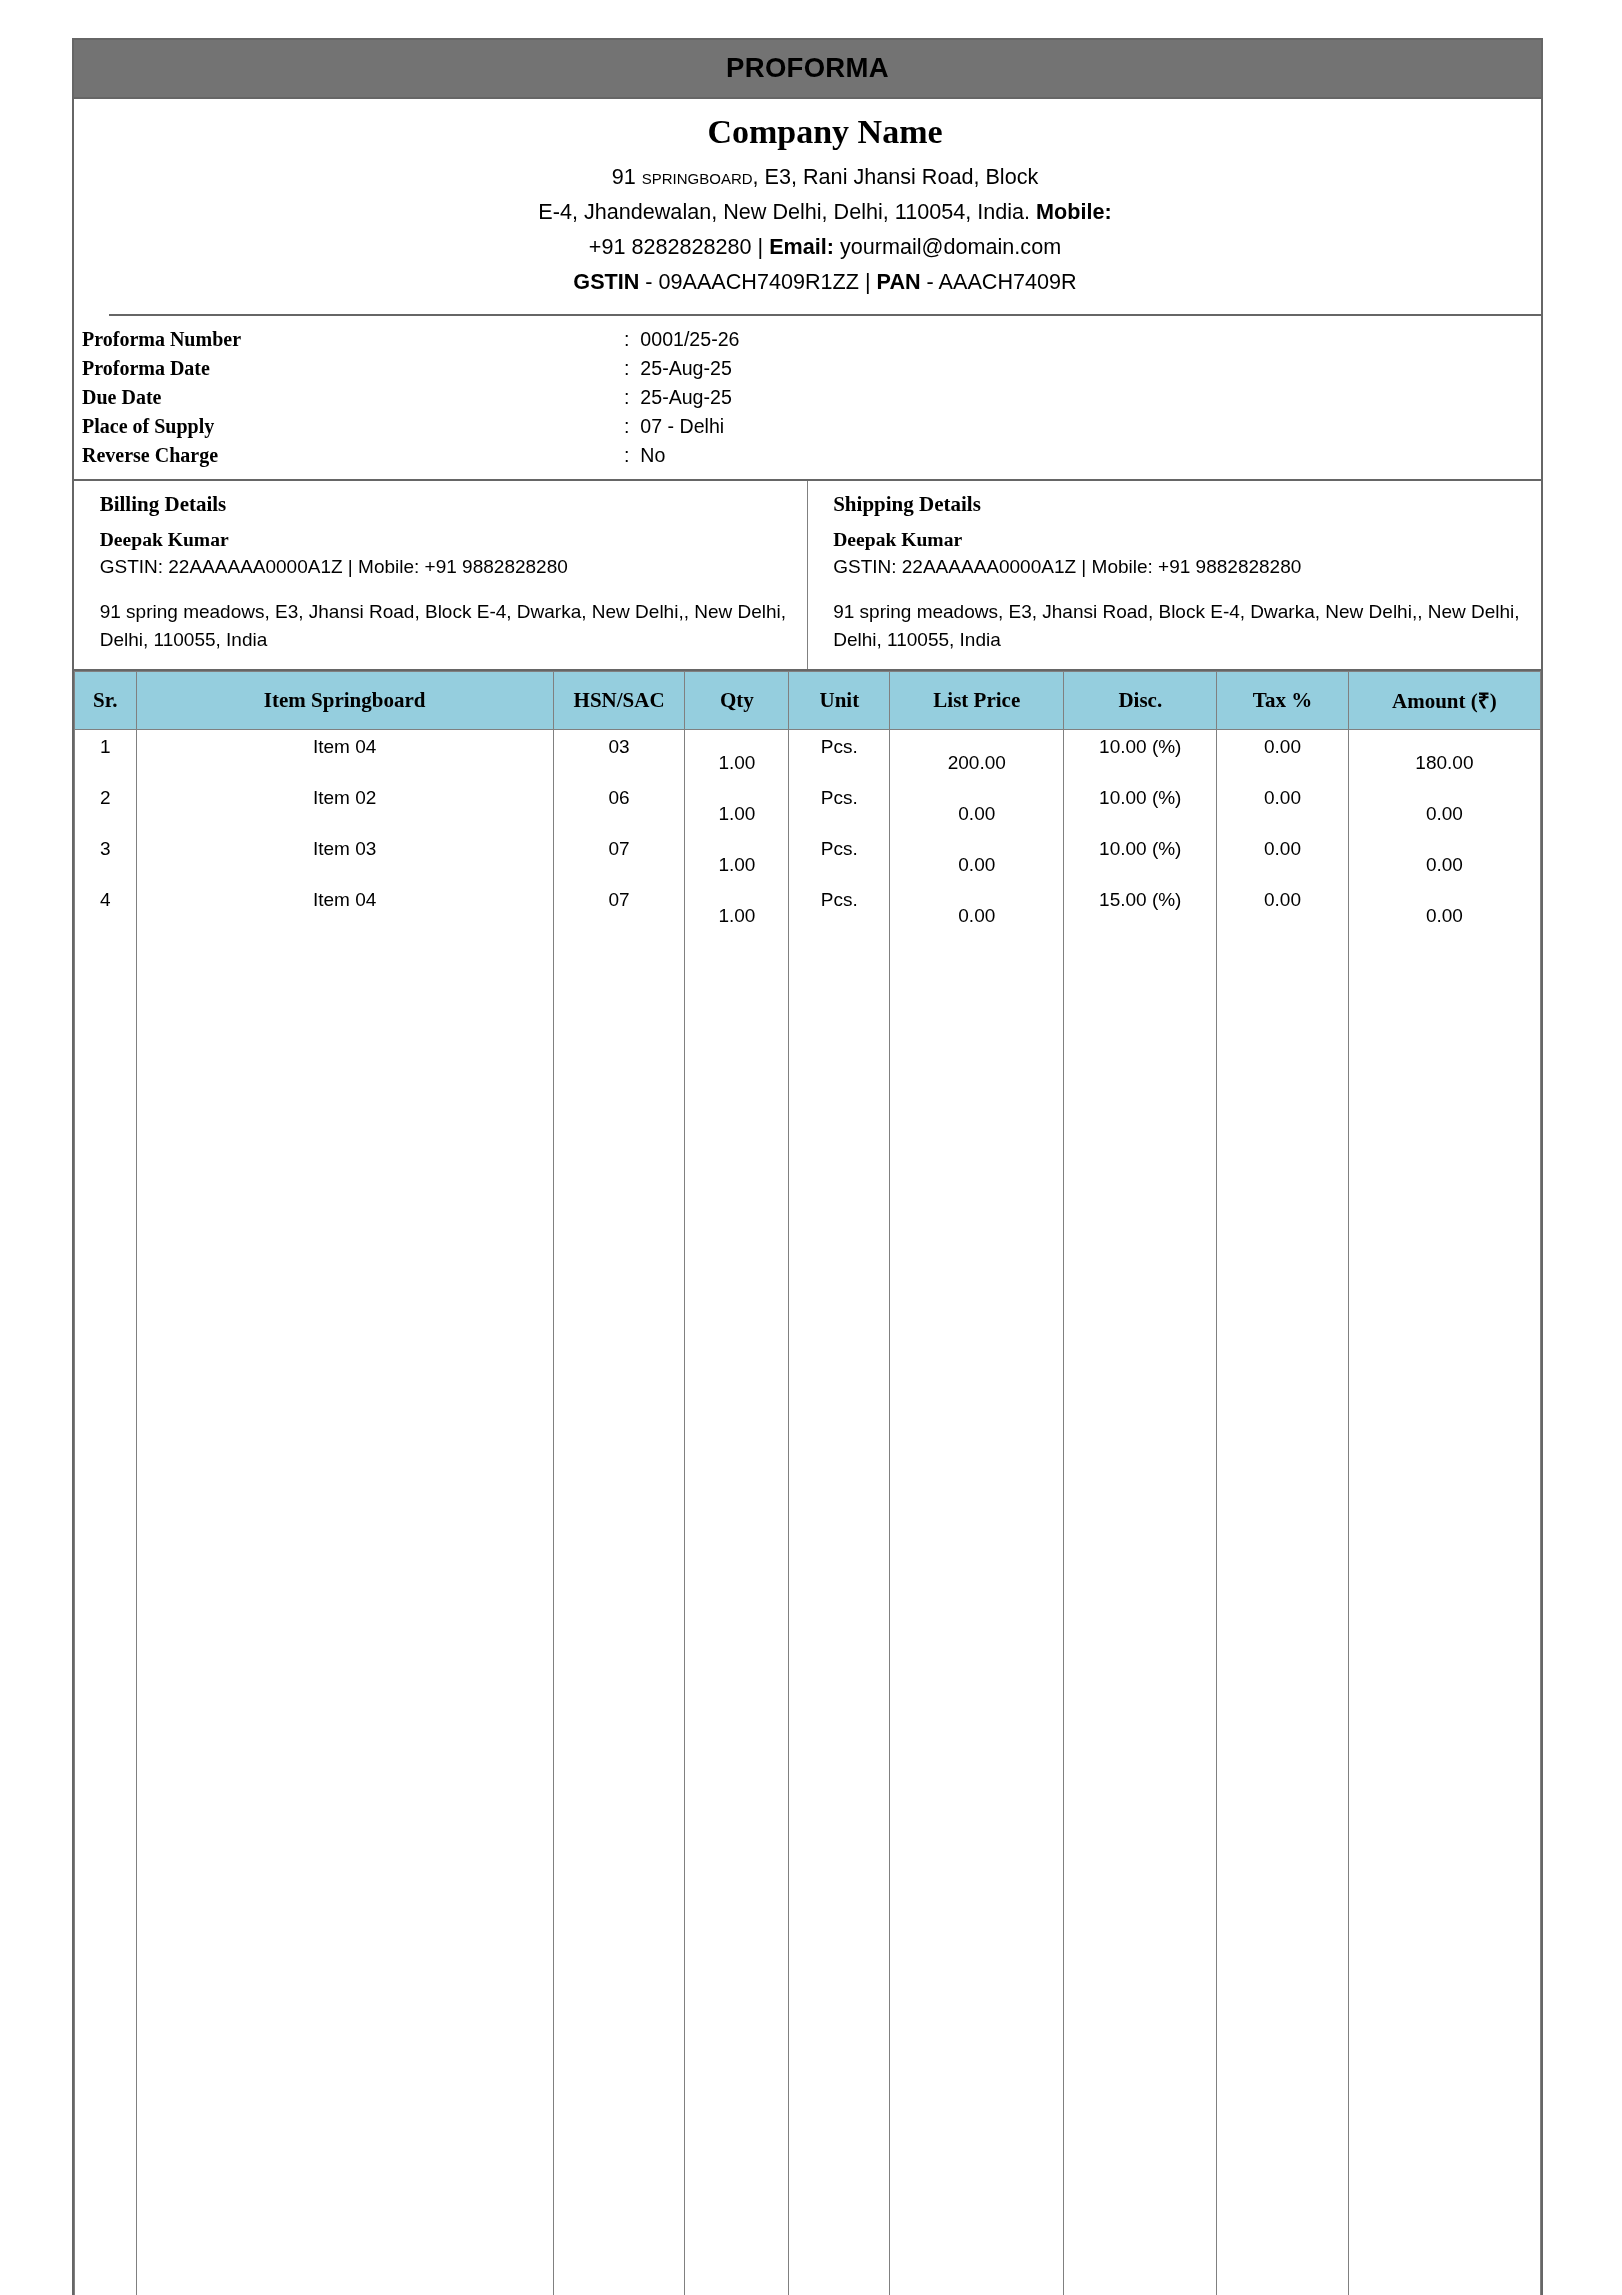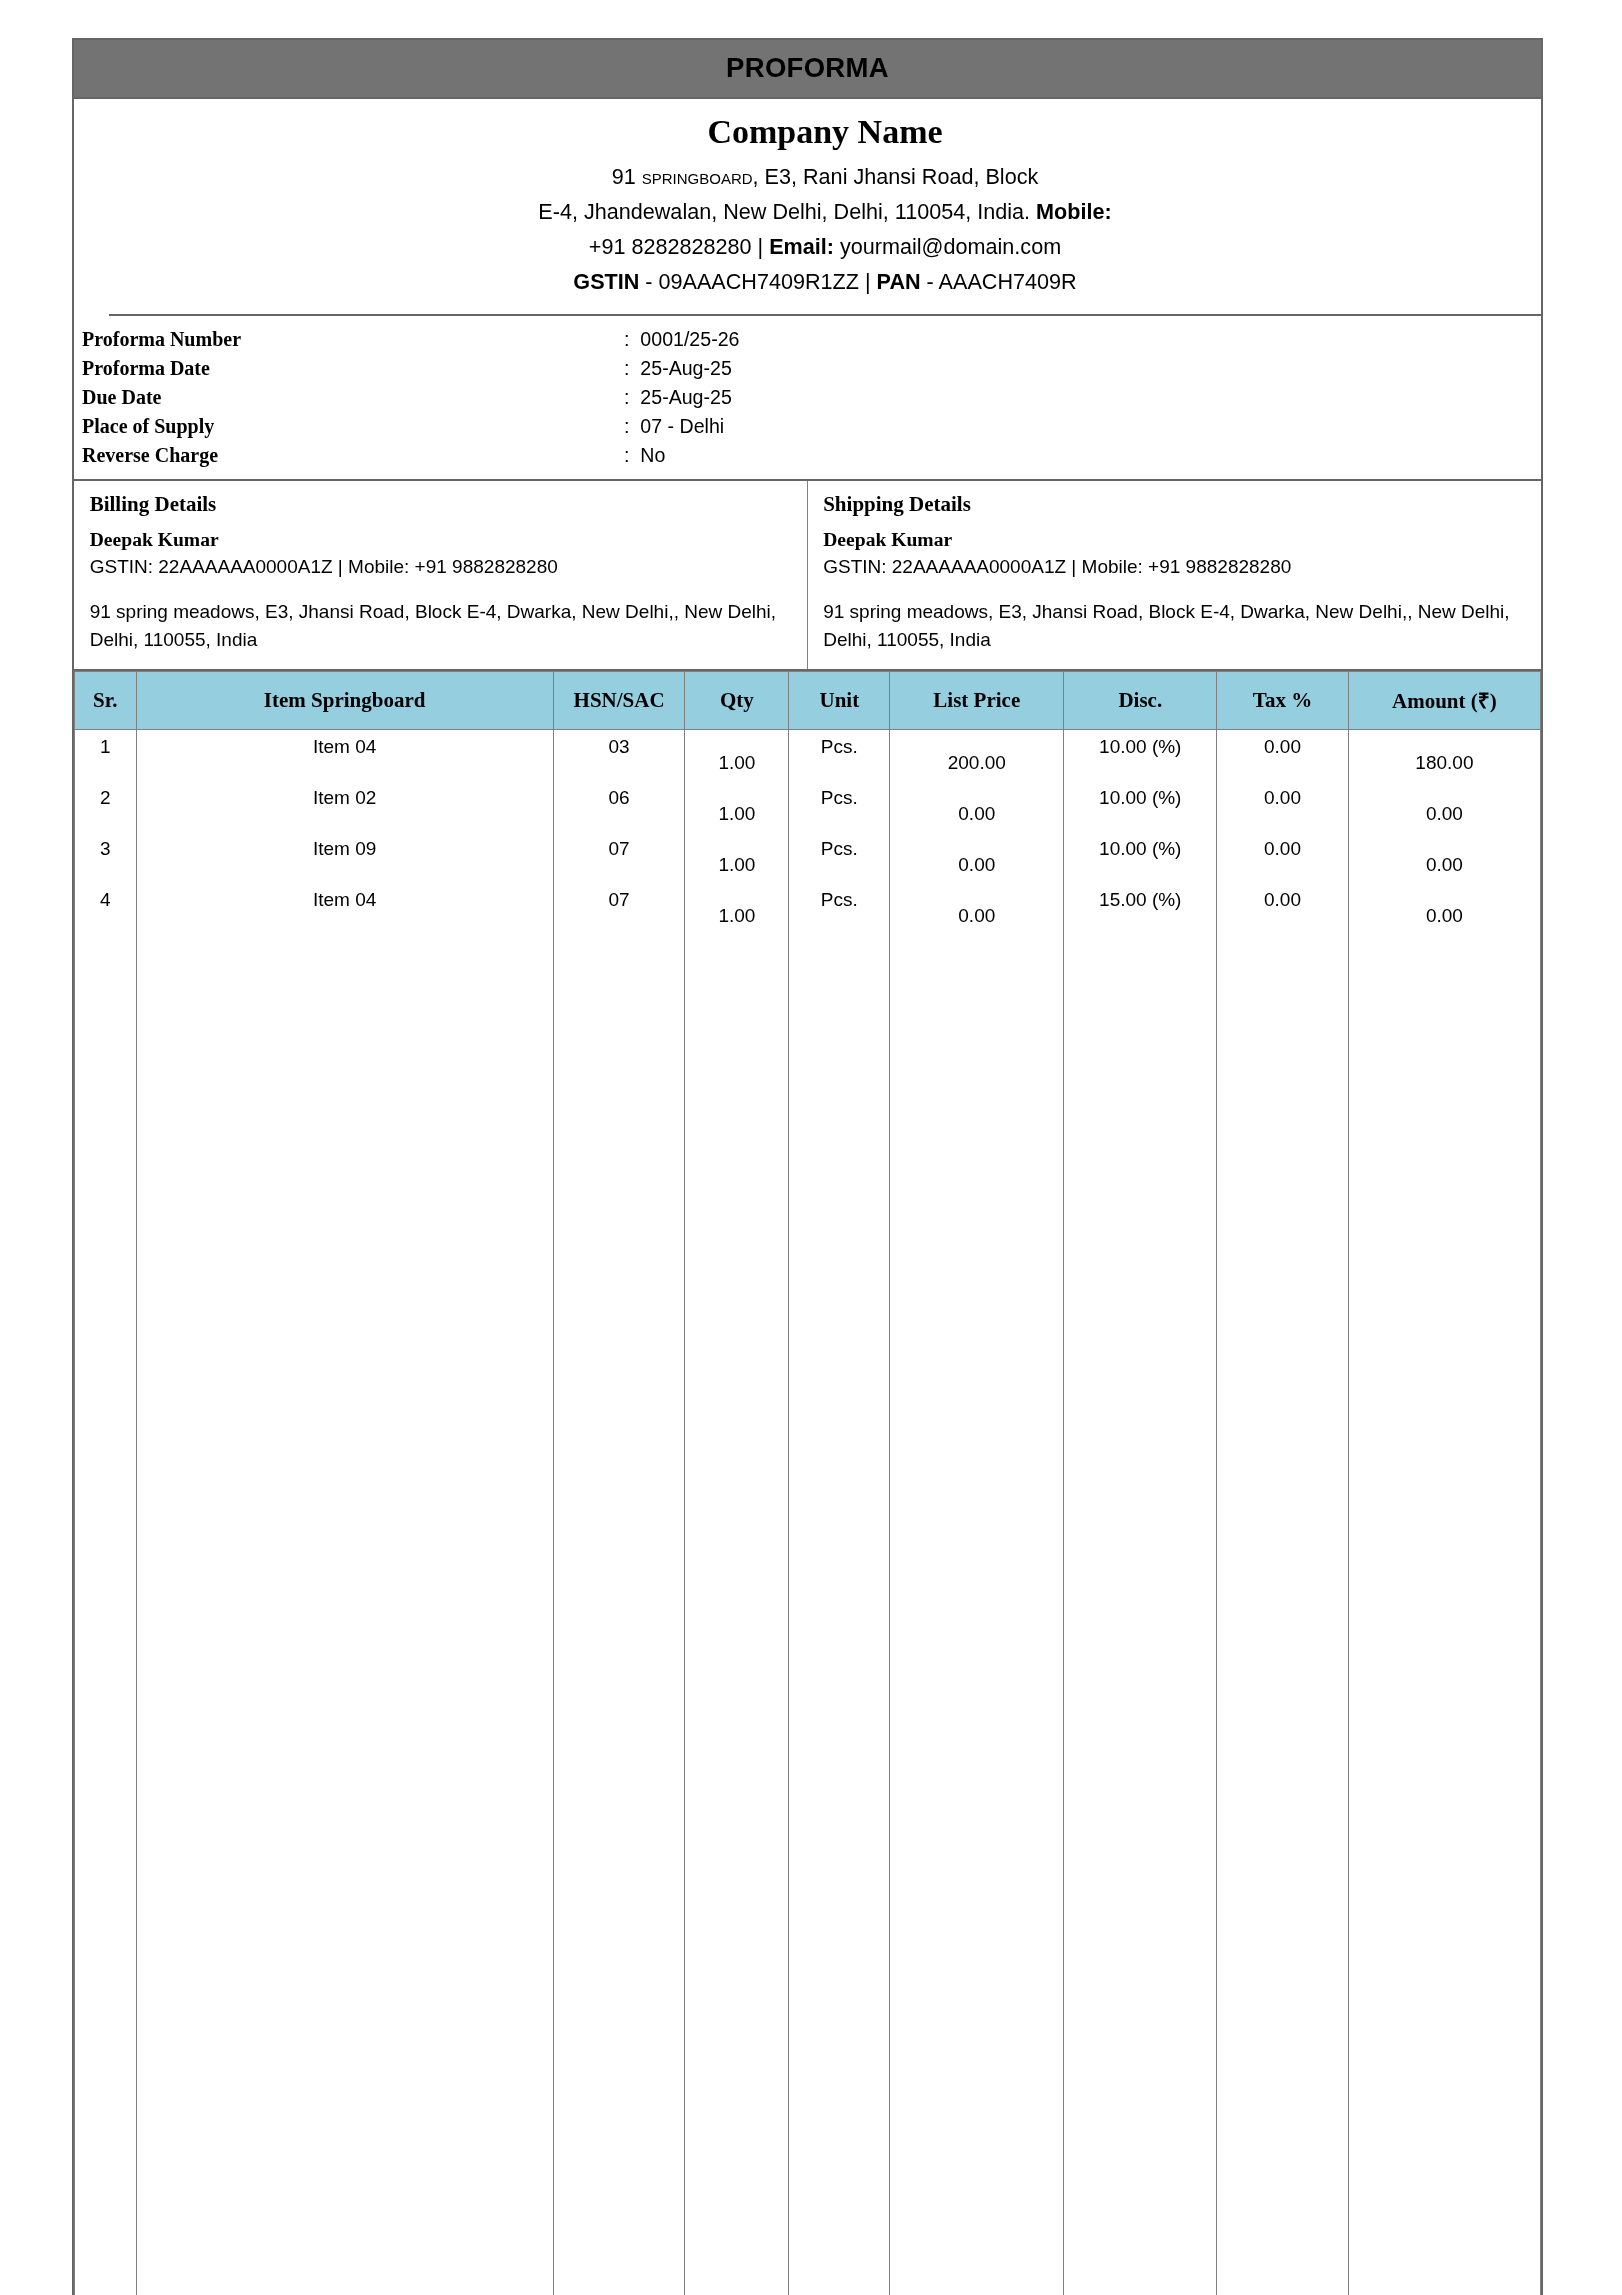--- a/index.html
+++ b/index.html
@@ -93,20 +93,21 @@
 
   
   .parties {
     display: flex;
     border-bottom: 2.6px solid #666666;
   }
   .party {
     width: 50%;
     box-sizing: border-box;
     padding: 10.5px 15.7px 14.4px 15.7px;
+    margin-left: 10px;
   }
   .party.left { border-right: 1.3px solid #808080; }
   .party-title {
     font-weight: bold;
     font-size: 21px;
     font-family: "Liberation Serif", serif;
     margin-bottom: 11.8px;
   }
   .party-name {
     font-weight: bold;
@@ -280,21 +281,21 @@
             <span class="cell-lower">0.00</span>
           </td>
         <td class="c">10.00 (%)</td>
         <td class="c">0.00</td>
         <td class="c">
             <span class="cell-lower">0.00</span>
           </td>
       </tr>
       <tr>
         <td class="sr">3</td>
-        <td class="c">Item 09</td>
+        <td class="c">Item 03</td>
         <td class="c">07</td>
         <td class="c">
             <span class="cell-lower">1.00</span>
           </td>
         <td class="c">Pcs.</td>
         <td class="c">
             <span class="cell-lower">0.00</span>
           </td>
         <td class="c">10.00 (%)</td>
         <td class="c">0.00</td>

